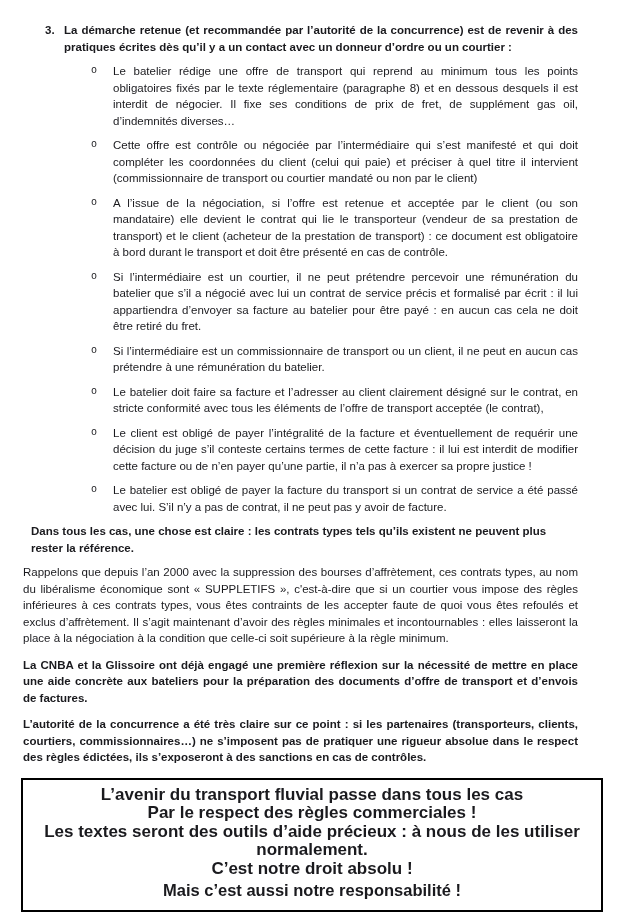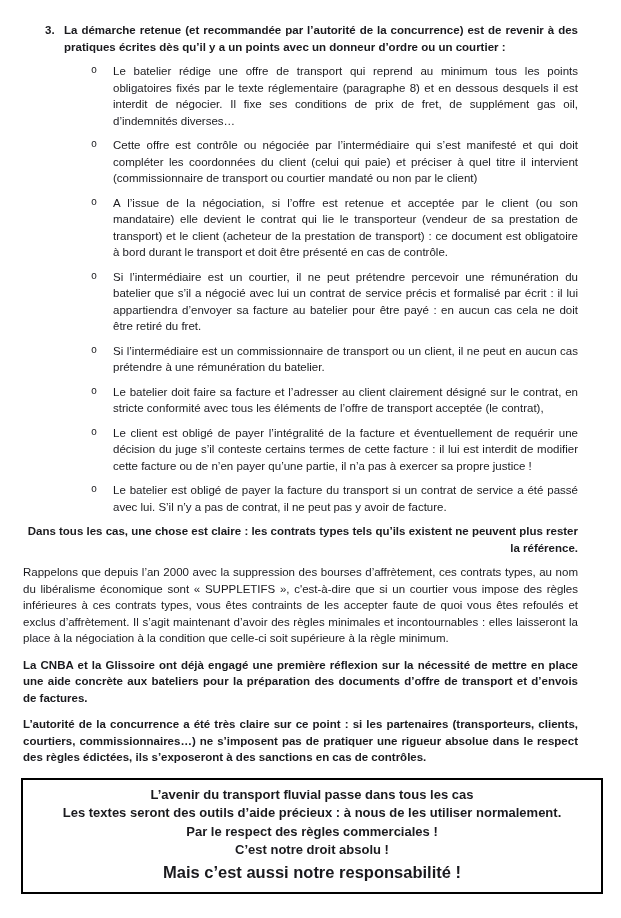--- a/index.html
+++ b/index.html
@@ -37,45 +37,45 @@
     width: 22px;
     flex: none;
     font-family: "Liberation Mono", monospace;
     font-size: 10px;
   }
   .bullet-text { flex: 1; }
 
   
   p.para { margin: 0 0 8px 0; text-align: justify; }
   p.center-bold {
-    margin: 2px 0 8px 0;
+    margin: 2px 0 8px 8px;
     font-weight: bold;
-    text-align: right;
+    text-align: left;
   }
   p.bold { font-weight: bold; margin-top: 10px; }
 
   
   .box {
     margin: 12px -25px 0 -2px;
     border: 2px solid #000000;
     padding: 6px 8px 7px 8px;
     text-align: center;
     font-weight: bold;
   }
-  .box p { margin: 0; font-size: 13px; line-height: 18.5px; }
+  .box p { margin: 0; font-size: 17px; line-height: 18.5px; }
   .box p.big { font-size: 16.5px; line-height: 25px; }
 </style>
 </head>
 <body>
 
 <div class="page">
 
   <div class="item-head">
     <span class="item-num">3.</span>
-    <span class="item-heading">La démarche retenue (et recommandée par l’autorité de la concurrence) est de revenir à des pratiques écrites dès qu’il y a un points avec un donneur d’ordre ou un courtier :</span>
+    <span class="item-heading">La démarche retenue (et recommandée par l’autorité de la concurrence) est de revenir à des pratiques écrites dès qu’il y a un contact avec un donneur d’ordre ou un courtier :</span>
   </div>
 
   <ul class="bullet-list">
     <li>
       <span class="bullet-marker">o</span>
       <span class="bullet-text">Le batelier rédige une offre de transport qui reprend au minimum tous les points obligatoires fixés par le texte réglementaire (paragraphe 8) et en dessous desquels il est interdit de négocier. Il fixe ses conditions de prix de fret, de supplément gas oil, d’indemnités diverses…</span>
     </li>
     <li>
       <span class="bullet-marker">o</span>
       <span class="bullet-text">Cette offre est contrôle ou négociée par l’intermédiaire qui s’est manifesté et qui doit compléter les coordonnées du client (celui qui paie) et préciser à quel titre il intervient (commissionnaire de transport ou courtier mandaté ou non par le client)</span>
@@ -110,19 +110,19 @@
   <p class="center-bold">Dans tous les cas, une chose est claire : les contrats types tels qu’ils existent ne peuvent plus rester la référence.</p>
 
   <p class="para">Rappelons que depuis l’an 2000 avec la suppression des bourses d’affrètement, ces contrats types, au nom du libéralisme économique sont « SUPPLETIFS », c'est-à-dire que si un courtier vous impose des règles inférieures à ces contrats types, vous êtes contraints de les accepter faute de quoi vous êtes refoulés et exclus d’affrètement. Il s’agit maintenant d’avoir des règles minimales et incontournables : elles laisseront la place à la négociation à la condition que celle-ci soit supérieure à la règle minimum.</p>
 
   <p class="para bold">La CNBA et la Glissoire ont déjà engagé une première réflexion sur la nécessité de mettre en place une aide concrète aux bateliers pour la préparation des documents d’offre de transport et d’envois de factures.</p>
 
   <p class="para bold">L’autorité de la concurrence a été très claire sur ce point : si les partenaires (transporteurs, clients, courtiers, commissionnaires…) ne s’imposent pas de pratiquer une rigueur absolue dans le respect des règles édictées, ils s’exposeront à des sanctions en cas de contrôles.</p>
 
   <div class="box">
     <p>L’avenir du transport fluvial passe dans tous les cas</p>
+    <p>Par le respect des règles commerciales !</p>
     <p>Les textes seront des outils d’aide précieux : à nous de les utiliser normalement.</p>
-    <p>Par le respect des règles commerciales !</p>
     <p>C’est notre droit absolu !</p>
     <p class="big">Mais c’est aussi notre responsabilité !</p>
   </div>
 
 </div>
 
 </body></html>

